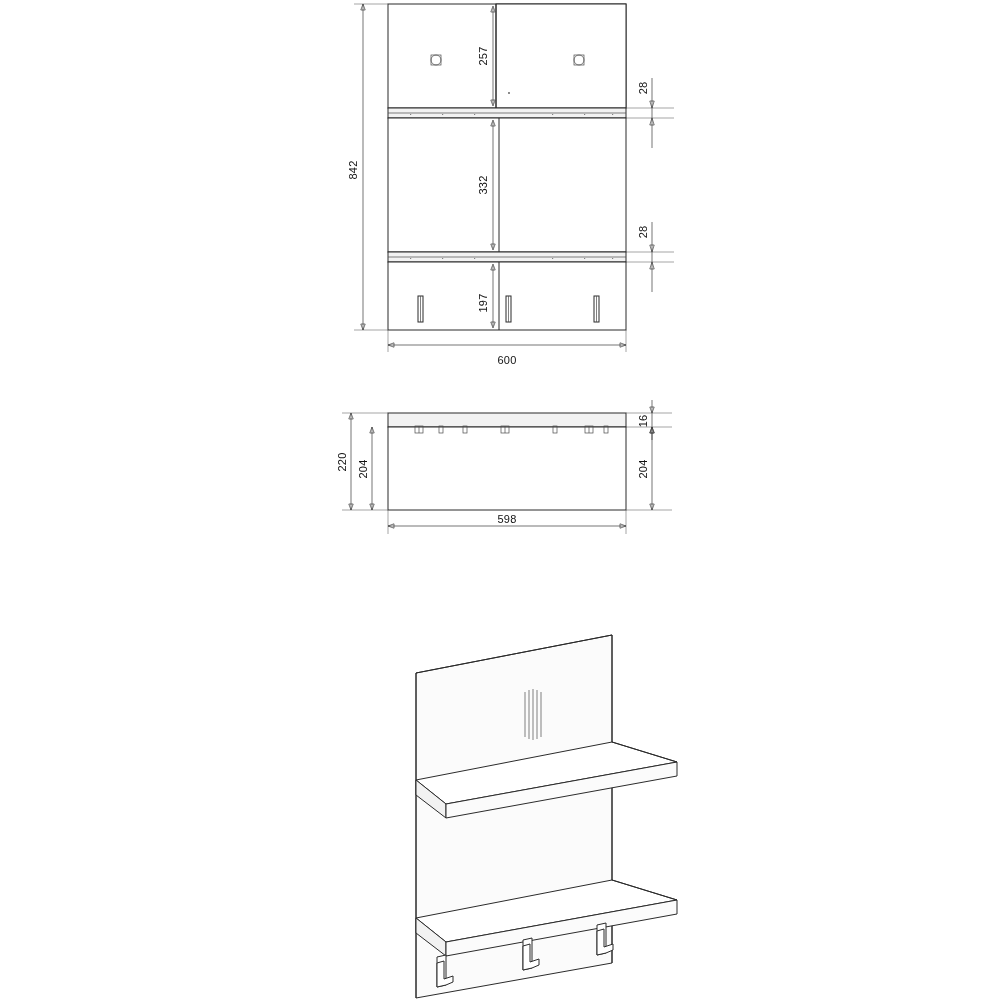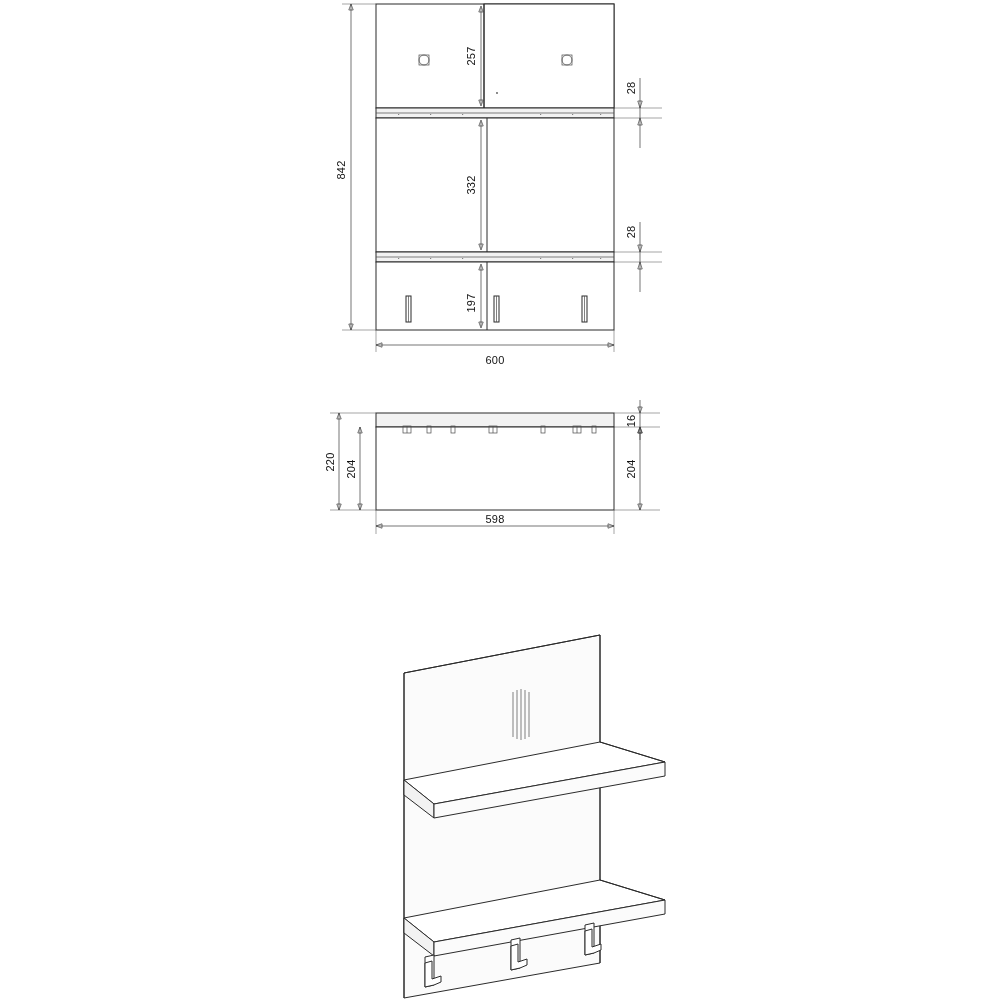--- a/index.html
+++ b/index.html
@@ -10,21 +10,21 @@
   body {
     width: 1000px;
     height: 1000px;
     font-family: "Liberation Sans", sans-serif;
     color: #1a1a1a;
     position: relative;
     overflow: hidden;
   }
   #sheet {
     position: absolute;
-    left: 0; top: 0;
+    left: 12px; top: 0;
     width: 936px;
     height: 1000px;
     border-radius: 10px;
   }
   svg {
     display: block;
   }
   .ln { stroke: #2b2b2b; stroke-width: 1; fill: none; }
   .ln-thin { stroke: #4a4a4a; stroke-width: 0.7; fill: none; }
   .dim { stroke: #3a3a3a; stroke-width: 0.7; fill: none; }

